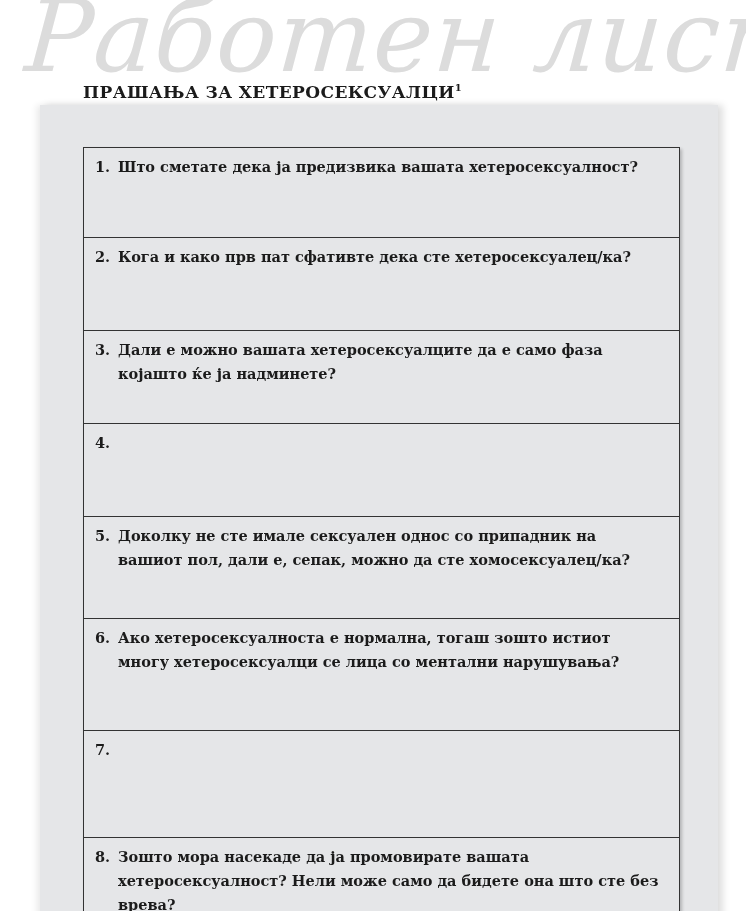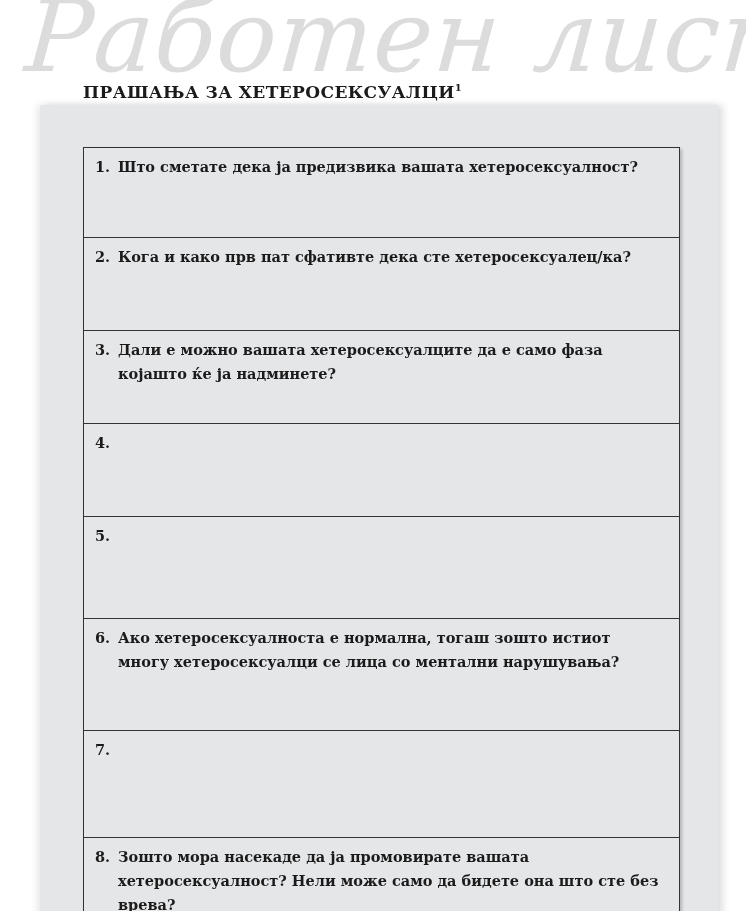--- a/index.html
+++ b/index.html
@@ -117,20 +117,21 @@
     <span class="q-num">3.</span>
     <span class="q-text">Дали е можно вашата хетеросексуалците да е само фаза којашто ќе ја надминете?</span>
   </div>
 
   <div class="q-row">
     <span class="q-num">4.</span>
   </div>
 
   <div class="q-row">
     <span class="q-num">5.</span>
+    <span class="q-text">Доколку не сте имале сексуален однос со припадник на вашиот пол, дали е, сепак, можно да сте хомосексуалец/ка?</span>
   </div>
 
   <div class="q-row">
     <span class="q-num">6.</span>
     <span class="q-text">Ако хетеросексуалноста е нормална, тогаш зошто истиот многу хетеросексуалци се лица со ментални нарушувања?</span>
   </div>
 
   <div class="q-row">
     <span class="q-num">7.</span>
   </div>

